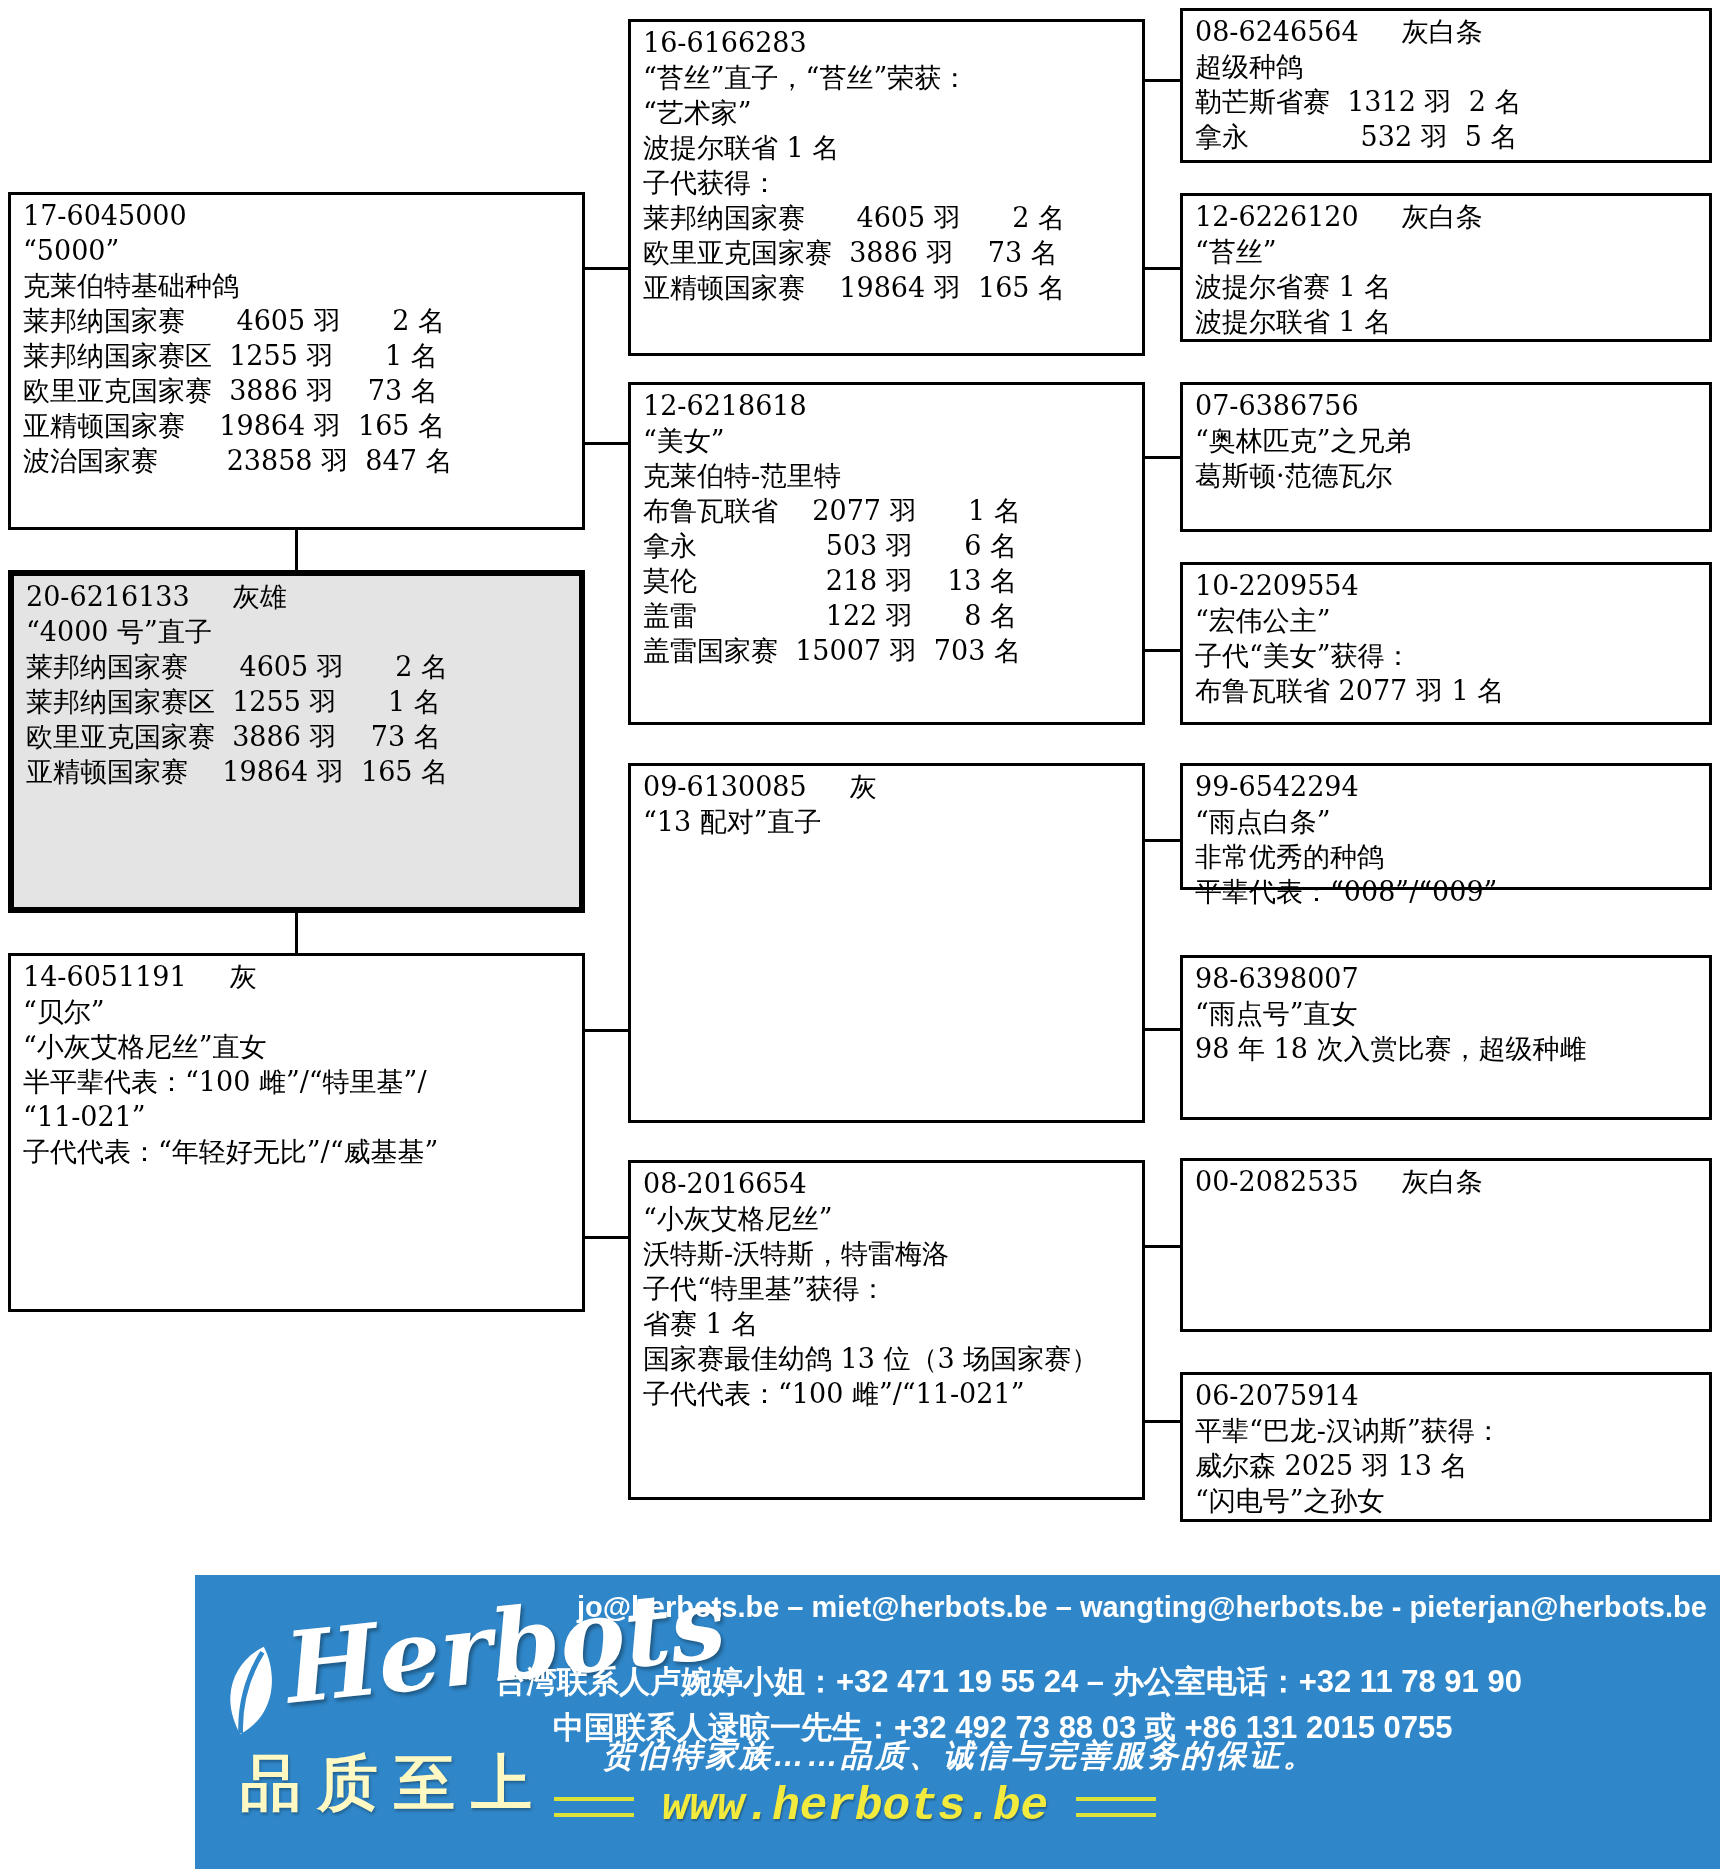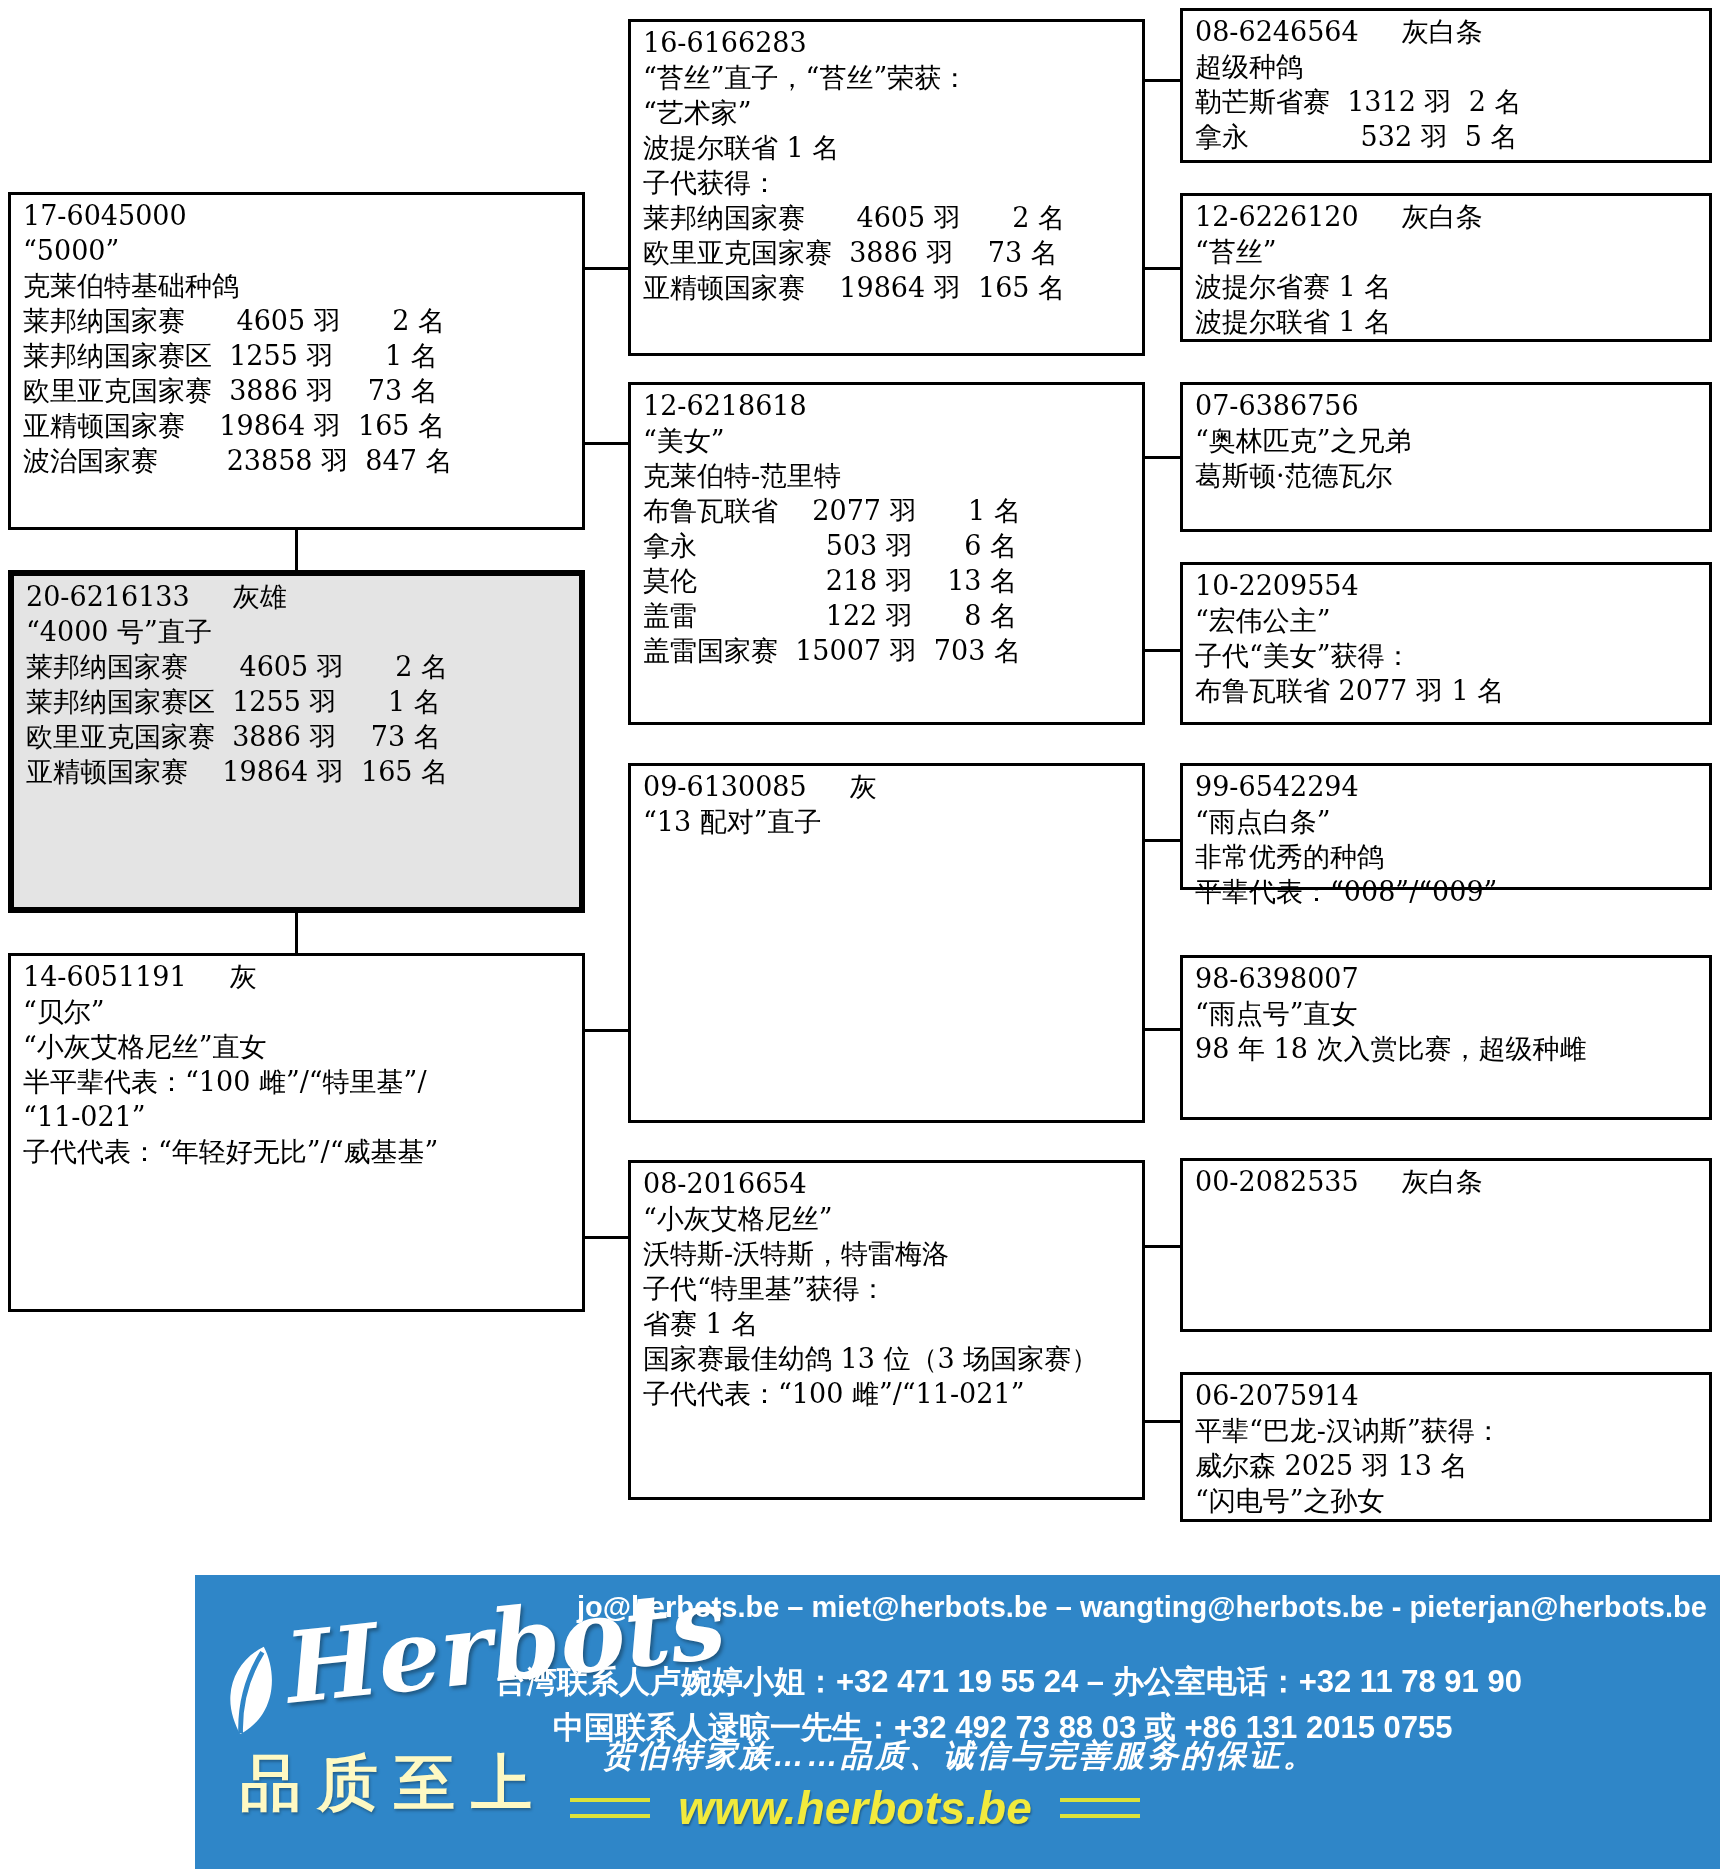--- a/index.html
+++ b/index.html
@@ -31,21 +31,21 @@
     font-family:"Liberation Sans",sans-serif;text-shadow:1px 2px 3px rgba(0,0,0,.3);
   }
   .b-line{position:absolute;font-weight:bold;color:#fff;white-space:pre;}
   .b-emails{font-size:29px;}
   .b-contact{font-size:31px;margin-top:24px;}
   .b-tagline{font-size:31px;font-style:italic;letter-spacing:3px;}
   .url-row{position:absolute;display:flex;align-items:center;justify-content:center;gap:28px;}
   .dbl{width:80px;height:12px;border-top:4px solid #dde23a;border-bottom:4px solid #dde23a;}
   .url-text{
     font-size:46px;font-weight:bold;font-style:italic;color:#f2ea3d;
-    font-family:Liberation Sans, sans-serif;text-shadow:1px 2px 2px rgba(0,0,0,.3);
+    font-family:Liberation Mono, monospace;text-shadow:1px 2px 2px rgba(0,0,0,.3);
   }
 </style>
 </head>
 <body>
 
 <div id="canvas">
 
   <div class="pbox" style="left:8px;top:192px;width:577px;height:338px"><div class="tl">17-6045000</div><div class="tl">“5000”</div><div class="tl">克莱伯特基础种鸽</div><div class="tl">莱邦纳国家赛      4605 羽      2 名</div><div class="tl">莱邦纳国家赛区  1255 羽      1 名</div><div class="tl">欧里亚克国家赛  3886 羽    73 名</div><div class="tl">亚精顿国家赛    19864 羽  165 名</div><div class="tl">波治国家赛        23858 羽  847 名</div></div>
 
   <div class="pbox hl" style="left:8px;top:570px;width:577px;height:343px"><div class="tl">20-6216133     灰雄</div><div class="tl">“4000 号”直子</div><div class="tl">莱邦纳国家赛      4605 羽      2 名</div><div class="tl">莱邦纳国家赛区  1255 羽      1 名</div><div class="tl">欧里亚克国家赛  3886 羽    73 名</div><div class="tl">亚精顿国家赛    19864 羽  165 名</div></div>

